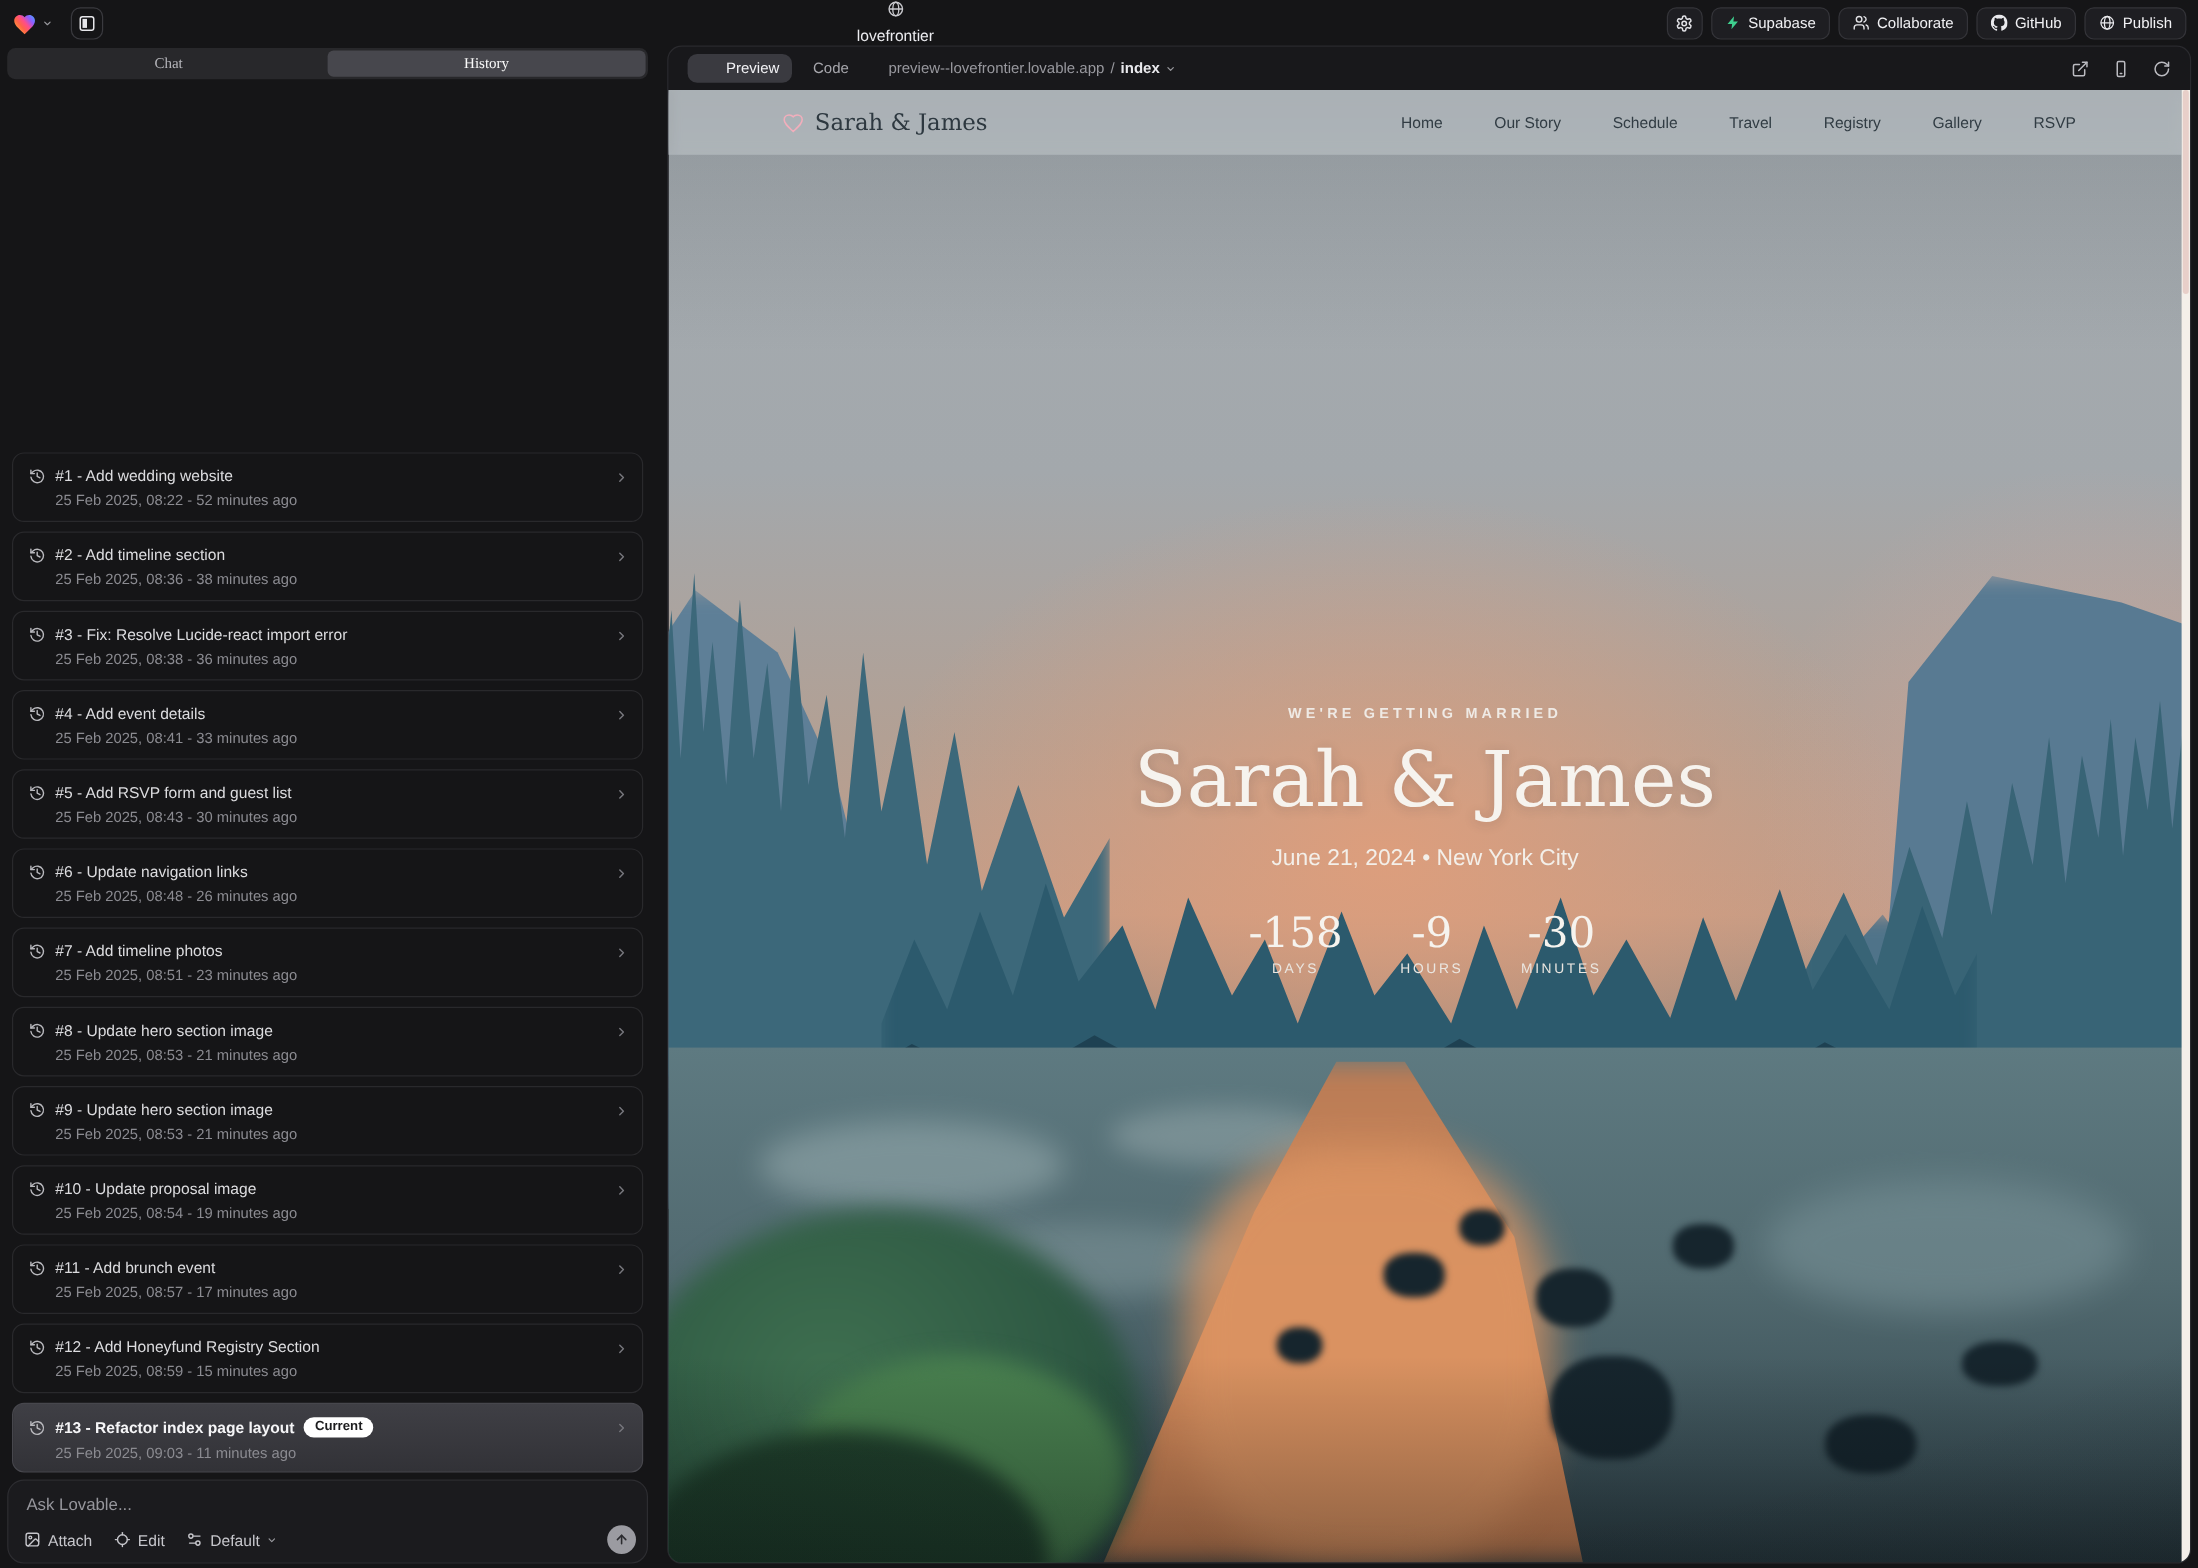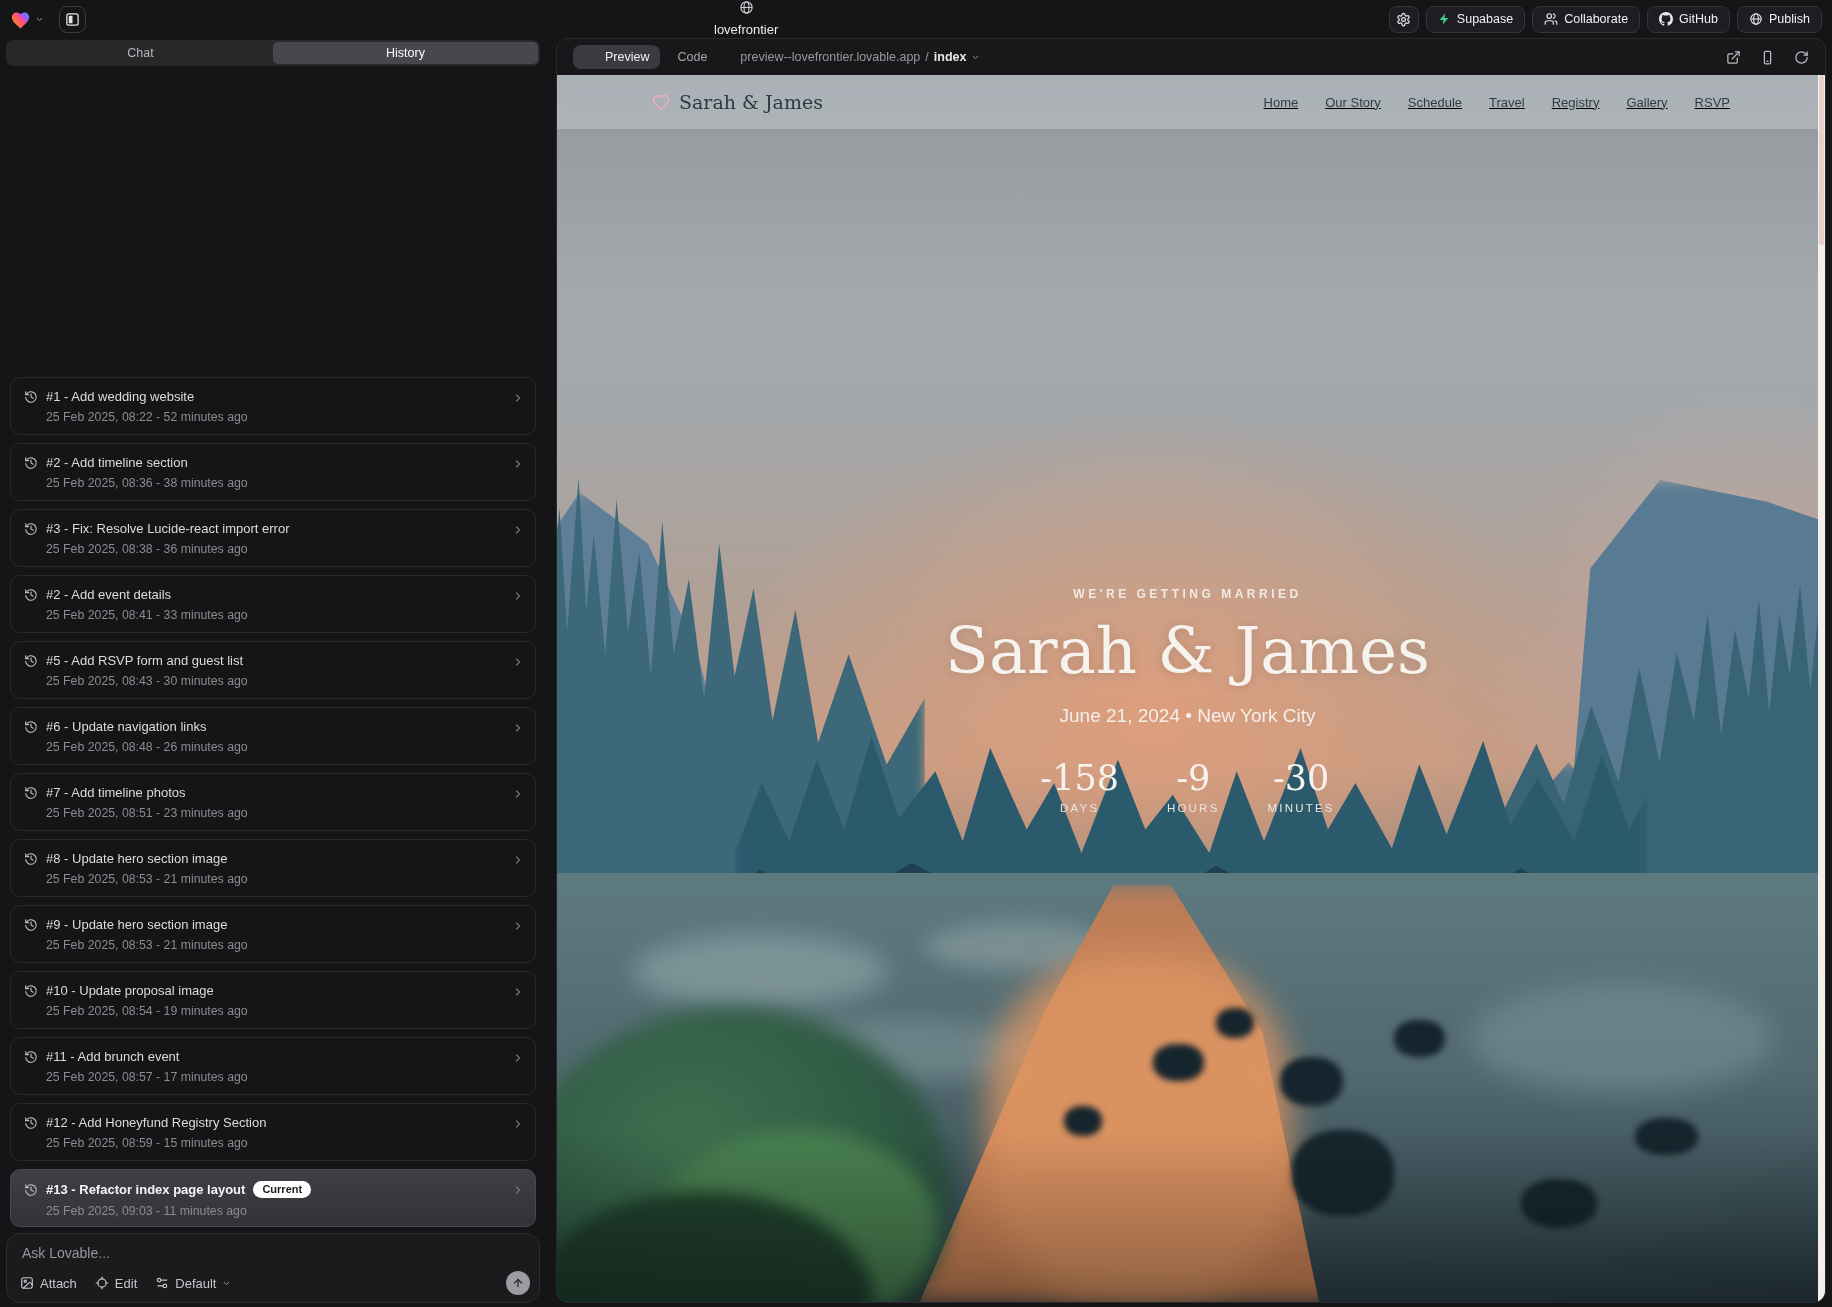--- a/index.html
+++ b/index.html
@@ -18,21 +18,21 @@
   .tb-right{position:absolute;right:10px;top:0;height:38px;display:flex;align-items:center;gap:7px;}
   .tb-btn{height:27px;display:flex;align-items:center;gap:6px;padding:0 11px;border:1px solid #343439;
           border-radius:8px;background:#1e1e22;color:#f1f1f4;font-size:12.5px;cursor:pointer;}
   .tb-iconbtn{width:30px;padding:0;justify-content:center;}
   svg.ic{display:block;}
 
   
   .sidebar{position:absolute;left:0;top:38px;width:546px;bottom:0;}
   .tabs{margin:2px 6px 0 6px;height:26px;background:#28282b;border-radius:7px;display:flex;padding:2px;}
   .tab{flex:1;display:flex;align-items:center;justify-content:center;font-size:12.5px;color:#b6b6bb;
-       border-radius:5px;cursor:pointer;}
+       border-radius:5px;cursor:pointer;font-family:Liberation Serif, serif;}
   .tab.active{background:#47474d;color:#fafafa;}
   .history-list{position:absolute;top:339px;left:10px;right:10px;}
   .hist-card{position:relative;height:58px;border:1px solid #29292c;border-radius:10px;margin-bottom:8px;
              padding:11px 34px 0 13px;cursor:pointer;}
   .hist-card.current{background:linear-gradient(180deg,#3f3f45,#323237);border-color:#47474d;}
   .hist-row1{display:flex;align-items:center;gap:8px;}
   .hist-title{font-size:13px;color:#dcdcdf;white-space:nowrap;}
   .hist-card.current .hist-title{color:#f5f5f7;font-weight:700;}
   .badge{background:#ffffff;color:#1c1c1e;font-size:11px;font-weight:700;border-radius:999px;padding:3px 9px;line-height:1;}
   .hist-time{margin:6px 0 0 22px;font-size:12.3px;color:#8b8b91;white-space:nowrap;}
@@ -90,21 +90,21 @@
   .grass3{left:-2%;bottom:-9%;width:27%;height:18%;background:#20402c;border-radius:50%;filter:blur(8px);}
   .rock{position:absolute;background:#16252d;border-radius:45%;filter:blur(3px);}
   .vignette{position:absolute;inset:0;pointer-events:none;
     background:radial-gradient(140% 100% at 50% 42%, rgba(0,0,0,0) 55%, rgba(6,10,14,.38) 100%),
                linear-gradient(180deg,rgba(28,34,38,.14),rgba(0,0,0,0) 18%,rgba(0,0,0,0) 86%,rgba(4,8,10,.35));}
 
   .site-header{position:absolute;top:0;left:0;right:7px;height:54px;display:flex;align-items:center;
     padding:0 88px 0 95px;background:rgba(225,231,234,.32);backdrop-filter:blur(5px);}
   .brand{display:flex;align-items:center;gap:9px;cursor:pointer;}
   .brand-name{font-family:"DejaVu Serif",serif;font-size:19px;color:#2d3840;}
-  .site-nav{margin-left:auto;display:flex;gap:27px;text-decoration:underline;}
+  .site-nav{margin-left:auto;display:flex;gap:43px;}
   .nav-link{font-size:13px;color:#313c44;cursor:pointer;white-space:nowrap;}
 
   .hero{position:absolute;left:0;right:7px;top:512px;text-align:center;color:#f6f3ee;}
   .hero-eyebrow{font-size:12px;letter-spacing:3.5px;font-weight:600;color:#efeae5;}
   .hero-title{font-family:"DejaVu Serif",serif;font-size:64px;line-height:1.15;margin-top:14px;
               text-shadow:0 1px 10px rgba(40,40,50,.18);}
   .hero-sub{font-size:19px;margin-top:16px;color:#f3efe9;}
   .countdown{margin-top:34px;display:flex;justify-content:center;gap:48px;}
   .cd-value{font-family:"DejaVu Serif",serif;font-size:35px;line-height:1;}
   .cd-label{font-size:11.5px;letter-spacing:2.2px;margin-top:6px;color:#eae6e0;}
@@ -281,21 +281,21 @@
   </div>
         <div class="hist-card">
     <div class="hist-row1">
       <span>
         <svg class="ic" width="14" height="14" viewBox="0 0 24 24" fill="none" stroke="#b9b9be" stroke-width="2" stroke-linecap="round" stroke-linejoin="round">
           <path d="M3 3v5h5"></path>
                 <path d="M3.05 13A9 9 0 1 0 6 5.3L3 8"></path>
                 <path d="M12 7v5l4 2"></path>
         </svg>
       </span>
-      <span class="hist-title">#2 - Add event details</span>
+      <span class="hist-title">#4 - Add event details</span>
 
     </div>
     <div class="hist-time">25 Feb 2025, 08:41 - 33 minutes ago</div>
     <span class="hist-chevron">
       <svg class="ic" width="12" height="12" viewBox="0 0 24 24" fill="none" stroke="#77777d" stroke-width="2.4" stroke-linecap="round" stroke-linejoin="round">
               <path d="m9 18 6-6-6-6"></path>
             </svg>
     </span>
   </div>
         <div class="hist-card">

